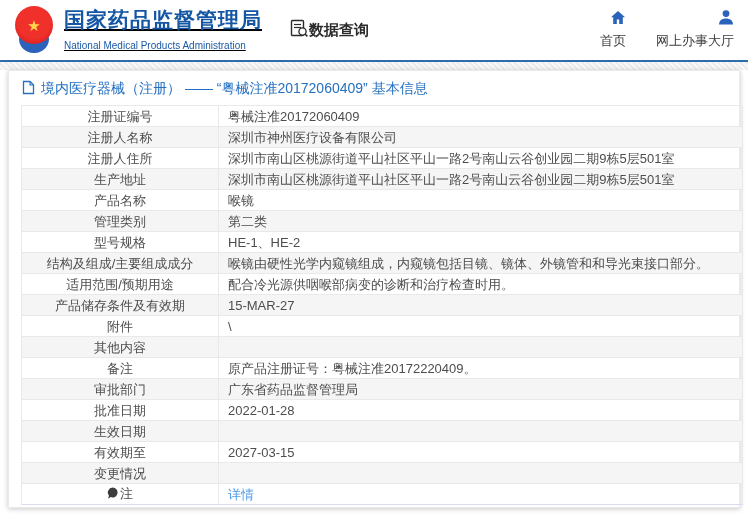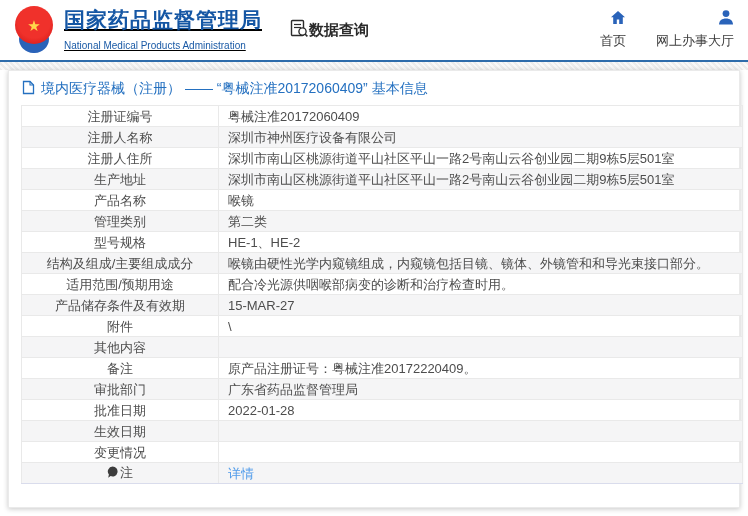--- a/index.html
+++ b/index.html
@@ -206,20 +206,24 @@
         </tr>
         <tr>
           <td class="lbl">批准日期</td>
           <td class="val">2022-01-28</td>
         </tr>
         <tr>
           <td class="lbl">生效日期</td>
           <td class="val"></td>
         </tr>
         <tr>
+          <td class="lbl">有效期至</td>
+          <td class="val">2027-03-15</td>
+        </tr>
+        <tr>
           <td class="lbl">变更情况</td>
           <td class="val"></td>
         </tr>
         <tr>
           <td class="lbl"><span class="lblicon"><svg width="11" height="12" viewBox="0 0 11 12">
                 <path d="M5.6 0.5 a5 5 0 1 1 -2 9.6 L1.2 11.8 l0.7 -3.2 A5 5 0 0 1 5.6 0.5 Z" fill="#3d3d3d"></path>
               </svg></span>注</td>
           <td class="val"><a>详情</a></td>
         </tr>
       </tbody>

